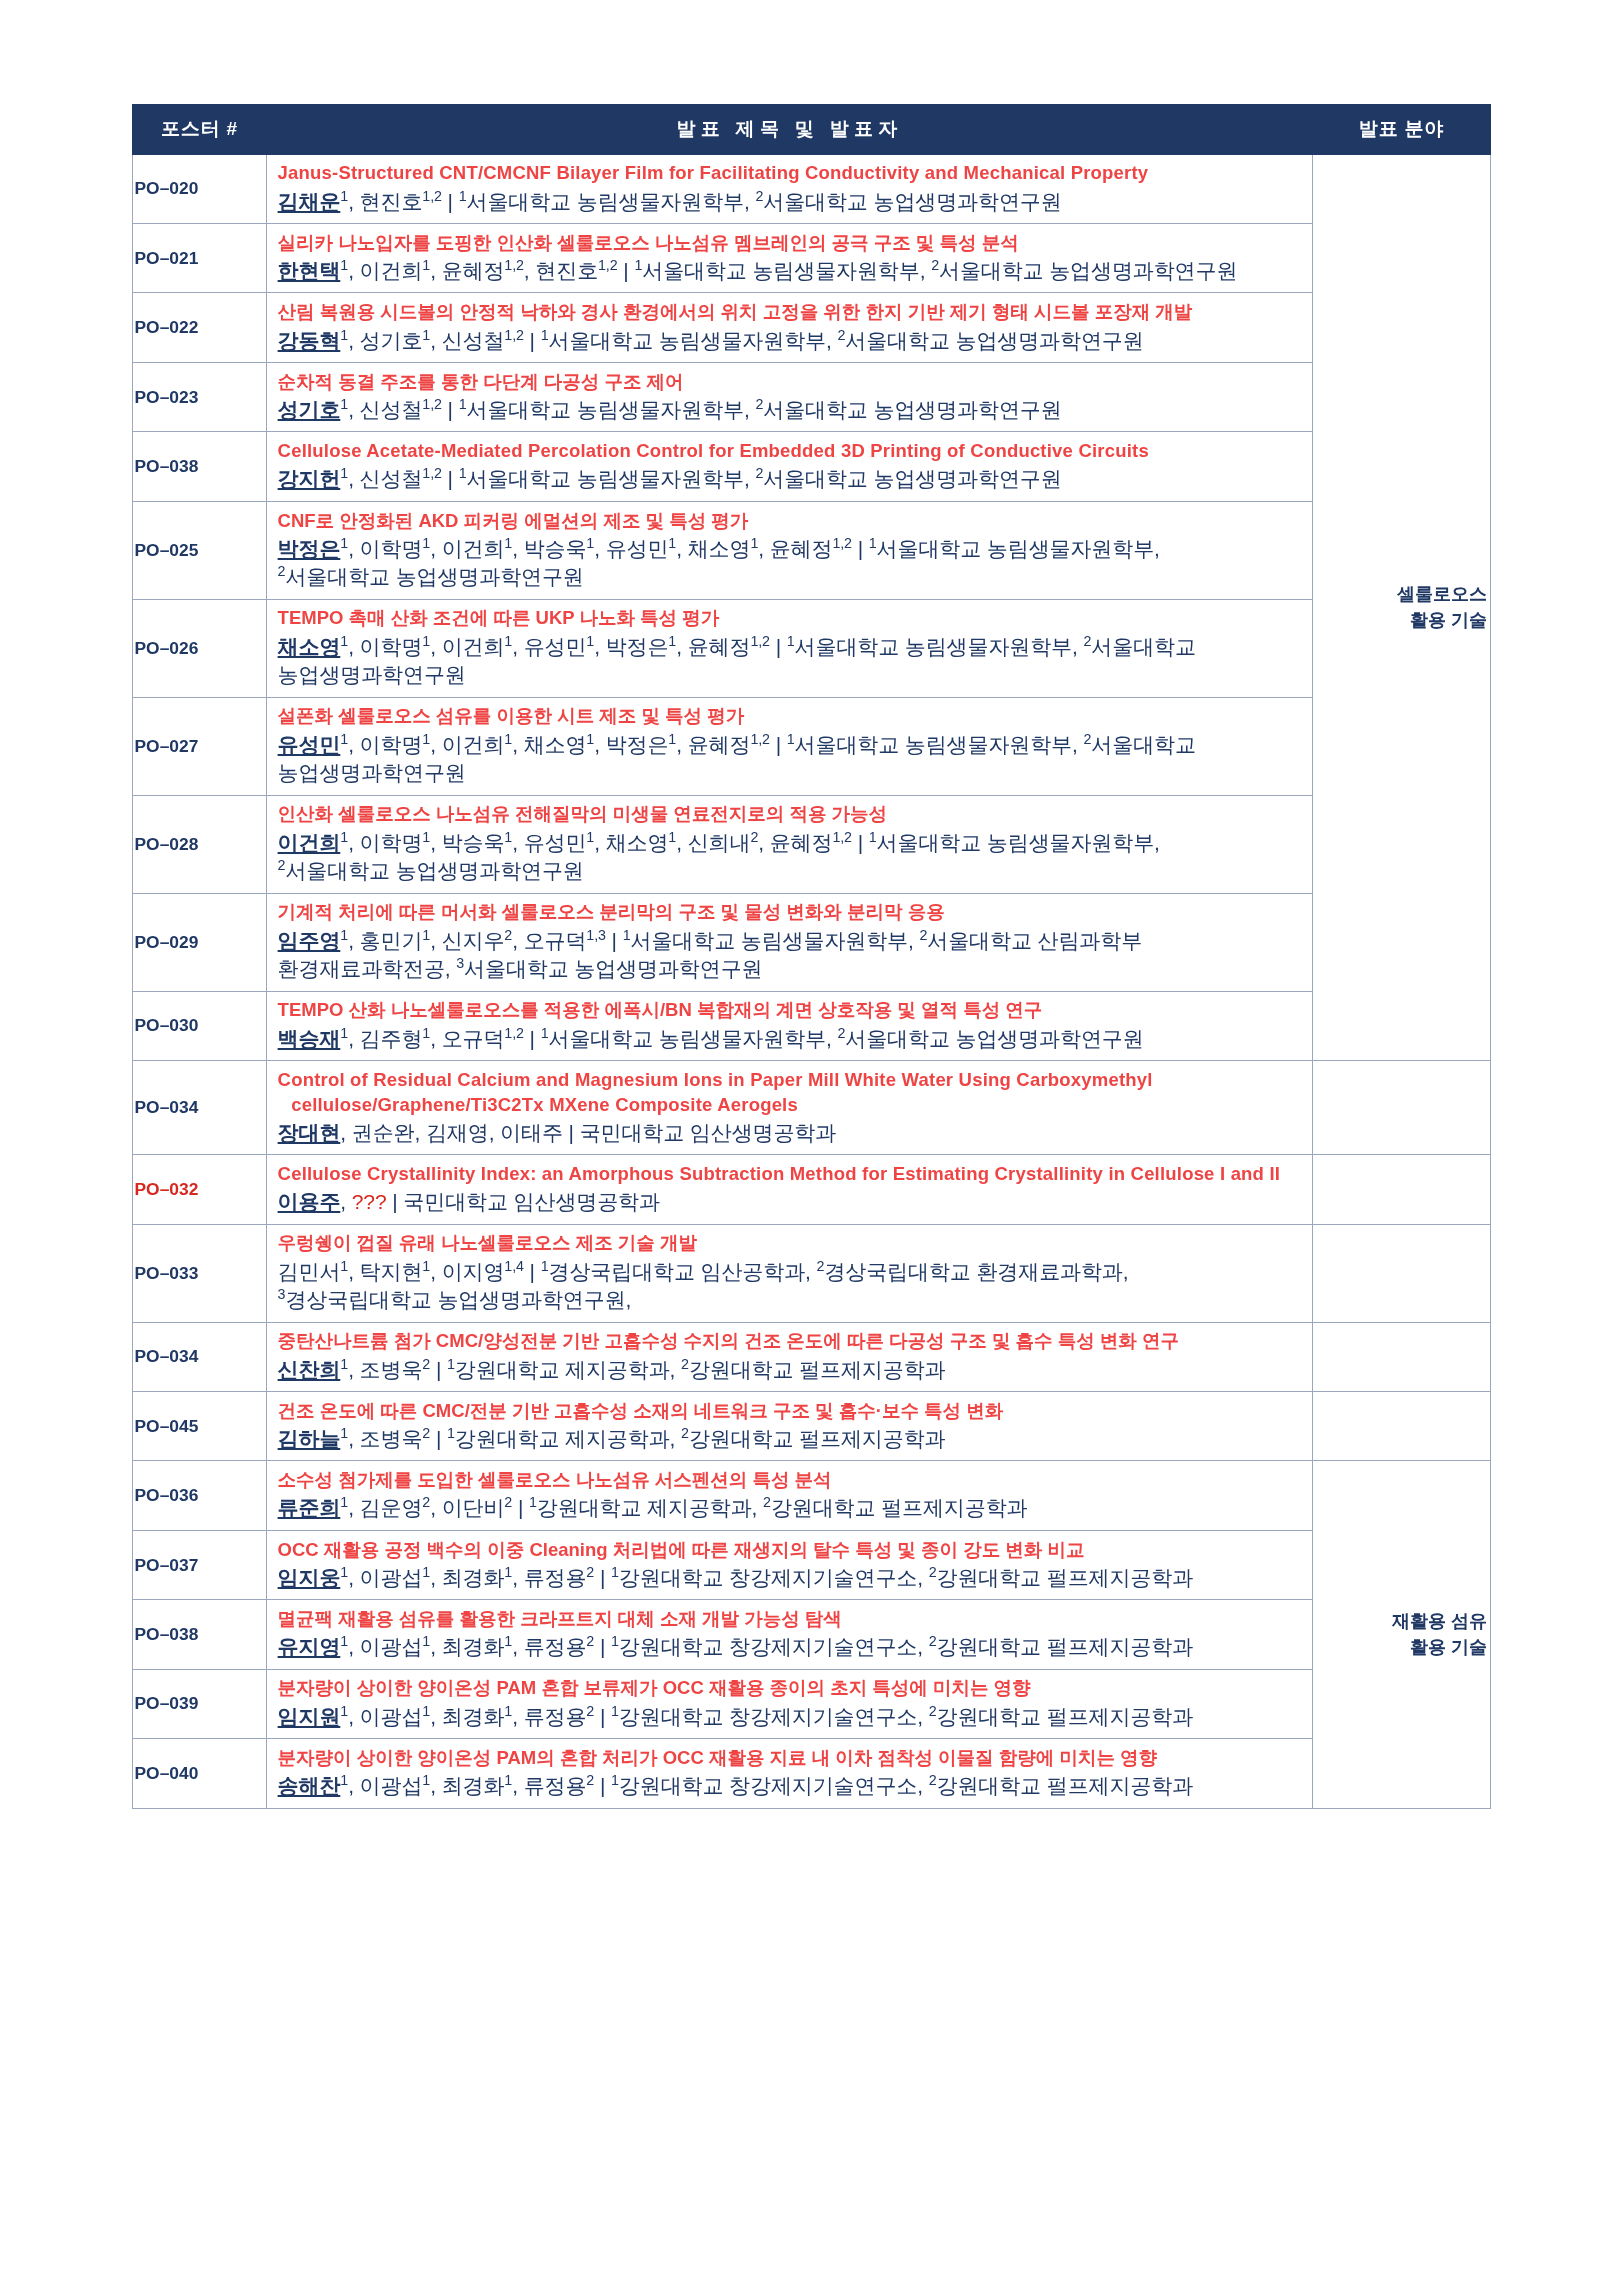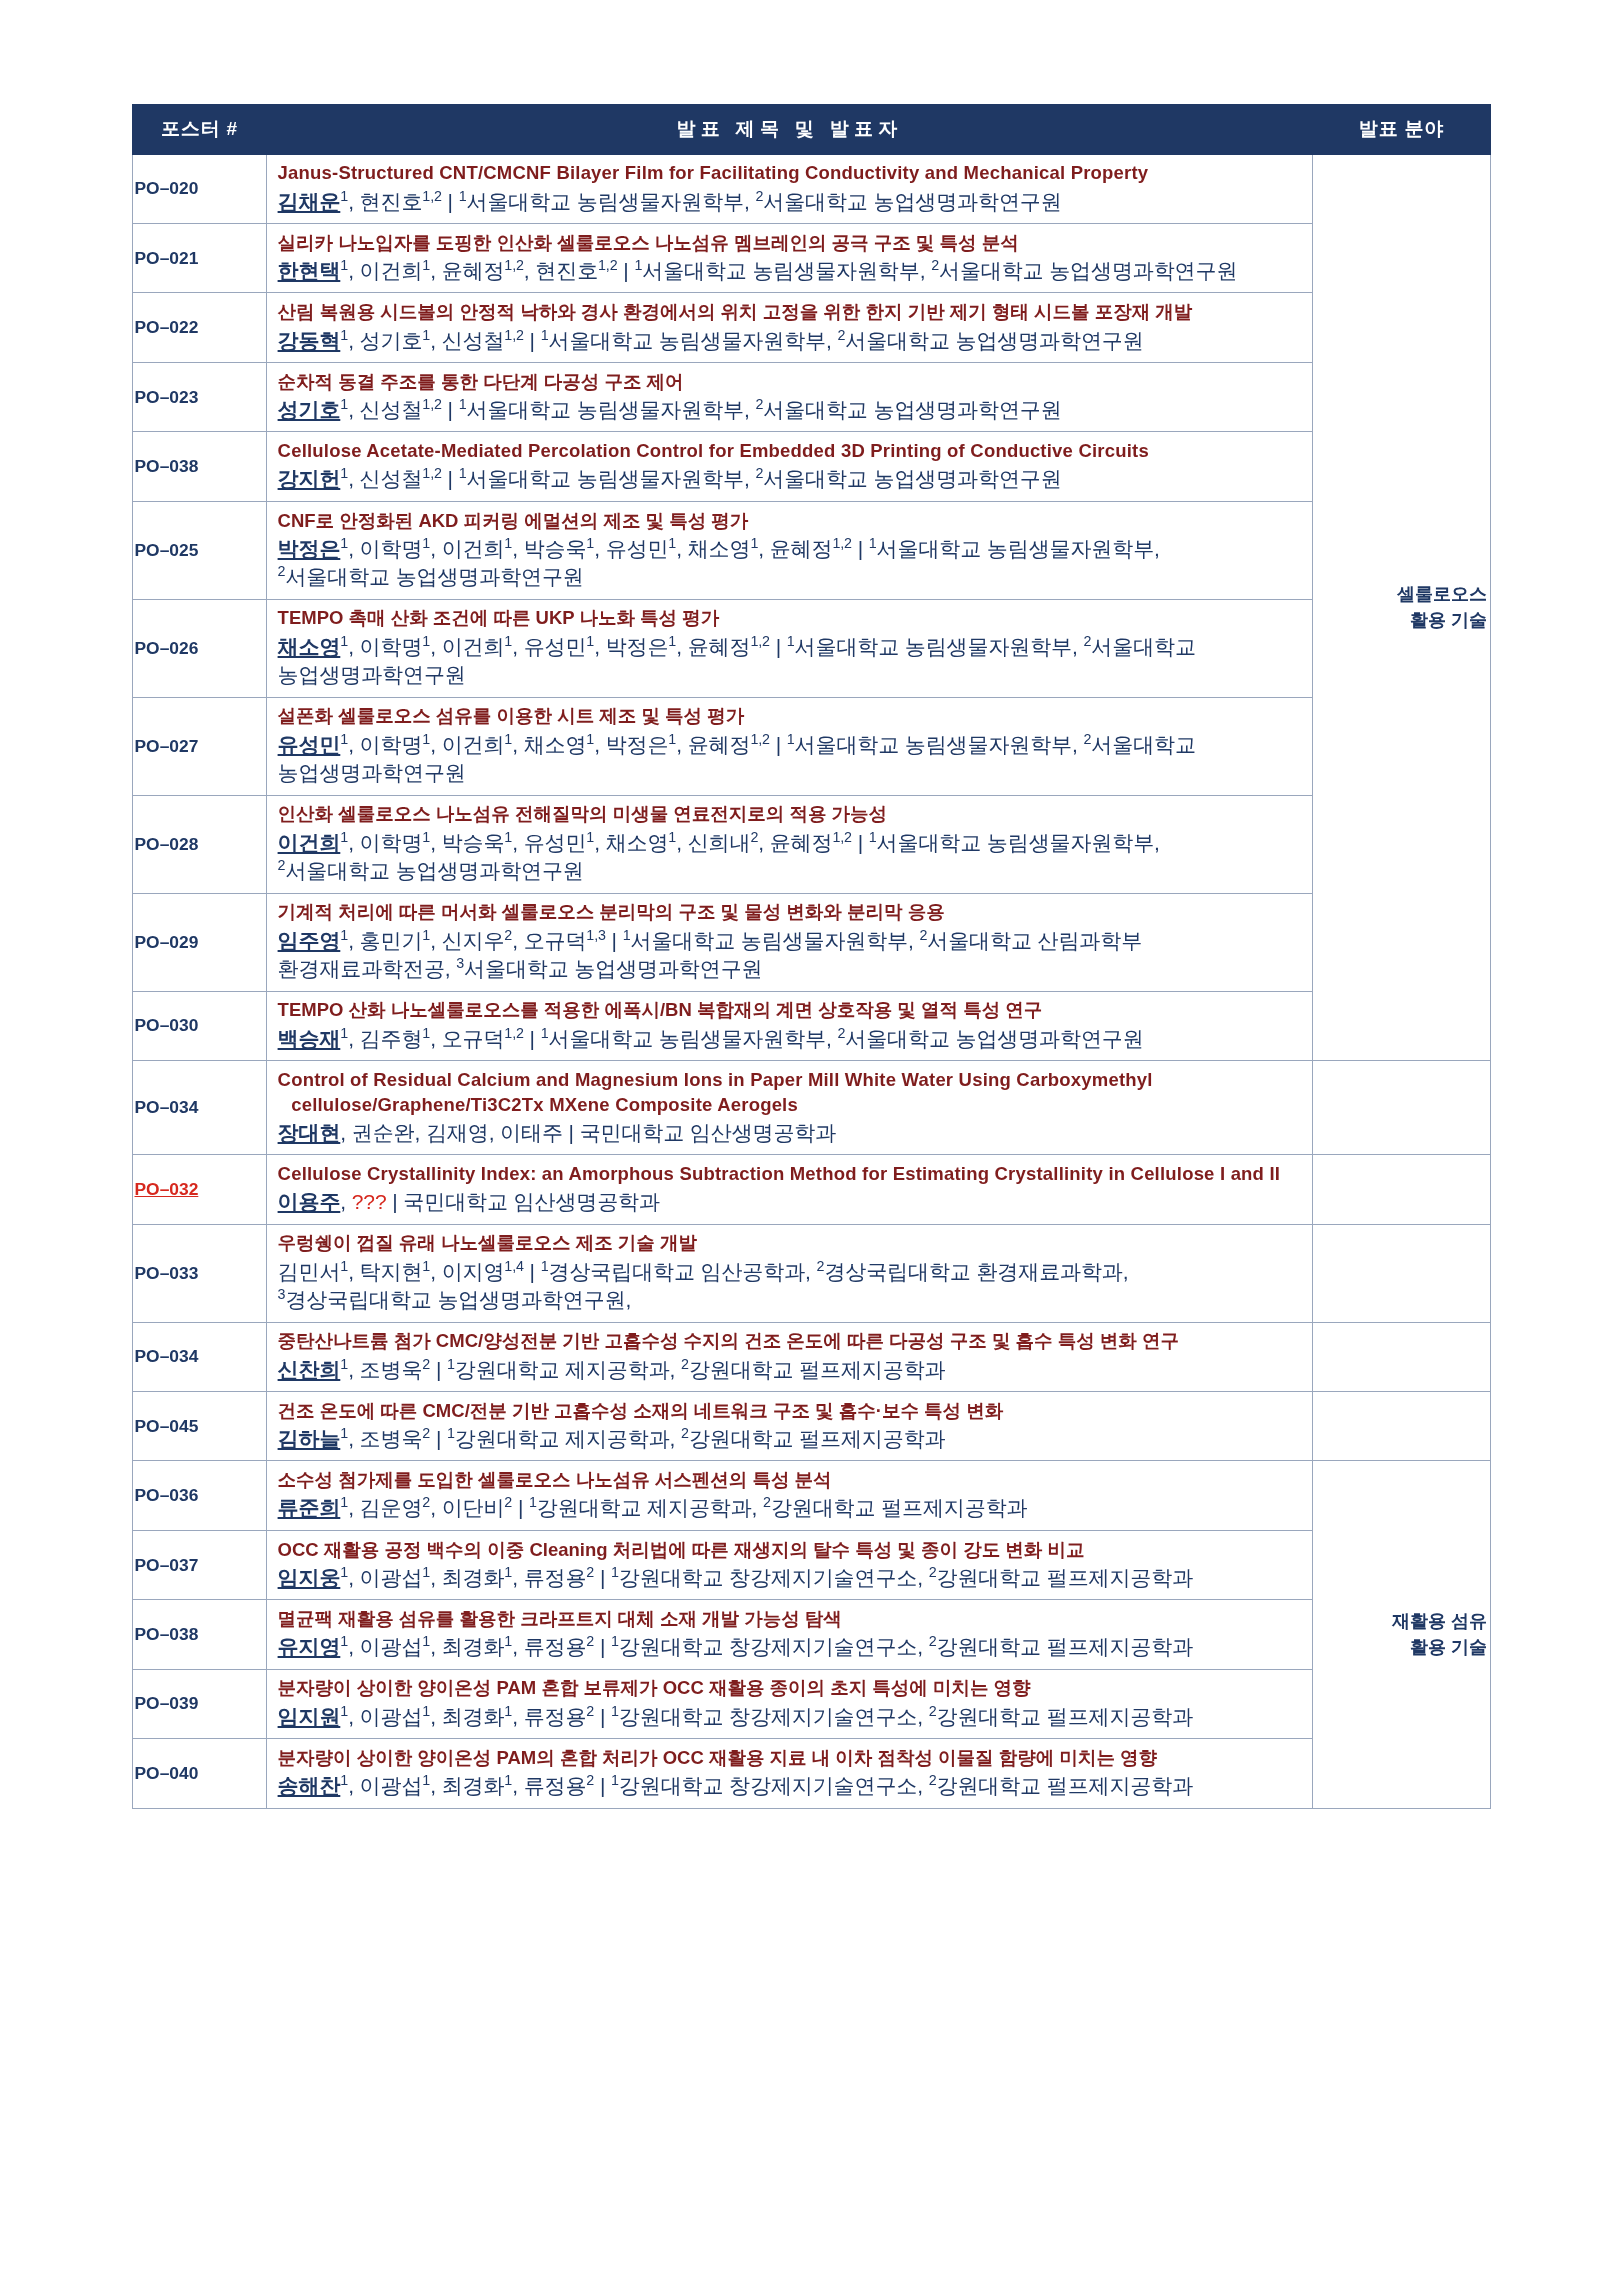--- a/index.html
+++ b/index.html
@@ -50,39 +50,39 @@
   tbody td.no-cell {
     width: 134px;
     font-size: 17.4px;
     font-weight: bold;
     color: #1f3864;
     border-left: 0.8px solid #9aa7bd;
     border-right: 0.8px solid #9aa7bd;
     padding: 4.5px 1.5px;
     white-space: nowrap;
   }
-  tbody td.no-cell.highlight { color: #d6281e; text-decoration: underline; }
+  tbody td.no-cell.highlight { color: #d6281e; }
   tbody td.title-cell {
     padding: 6.8px 7.5px 6.8px 10.6px;
     border-right: 0.8px solid #9aa7bd;
   }
   tbody td.field-cell {
     text-align: right;
     font-size: 18px;
     font-weight: bold;
     color: #1f3864;
     border-right: 0.8px solid #9aa7bd;
     border-left: 0.8px solid #9aa7bd;
     line-height: 1.45;
     padding: 3px;
   }
   .ptitle {
     font-size: 18.5px;
     font-weight: bold;
-    color: #7f1d1d;
+    color: #ef4444;
     line-height: 1.34;
     margin: 0 0 1.5px 0;
     padding-left: 13.6px;
     text-indent: -13.6px;
     letter-spacing: 0px;
   }
   .ptitle.latin { letter-spacing: 0.2px; }
   .pauthors {
     font-size: 21px;
     color: #1f3864;

